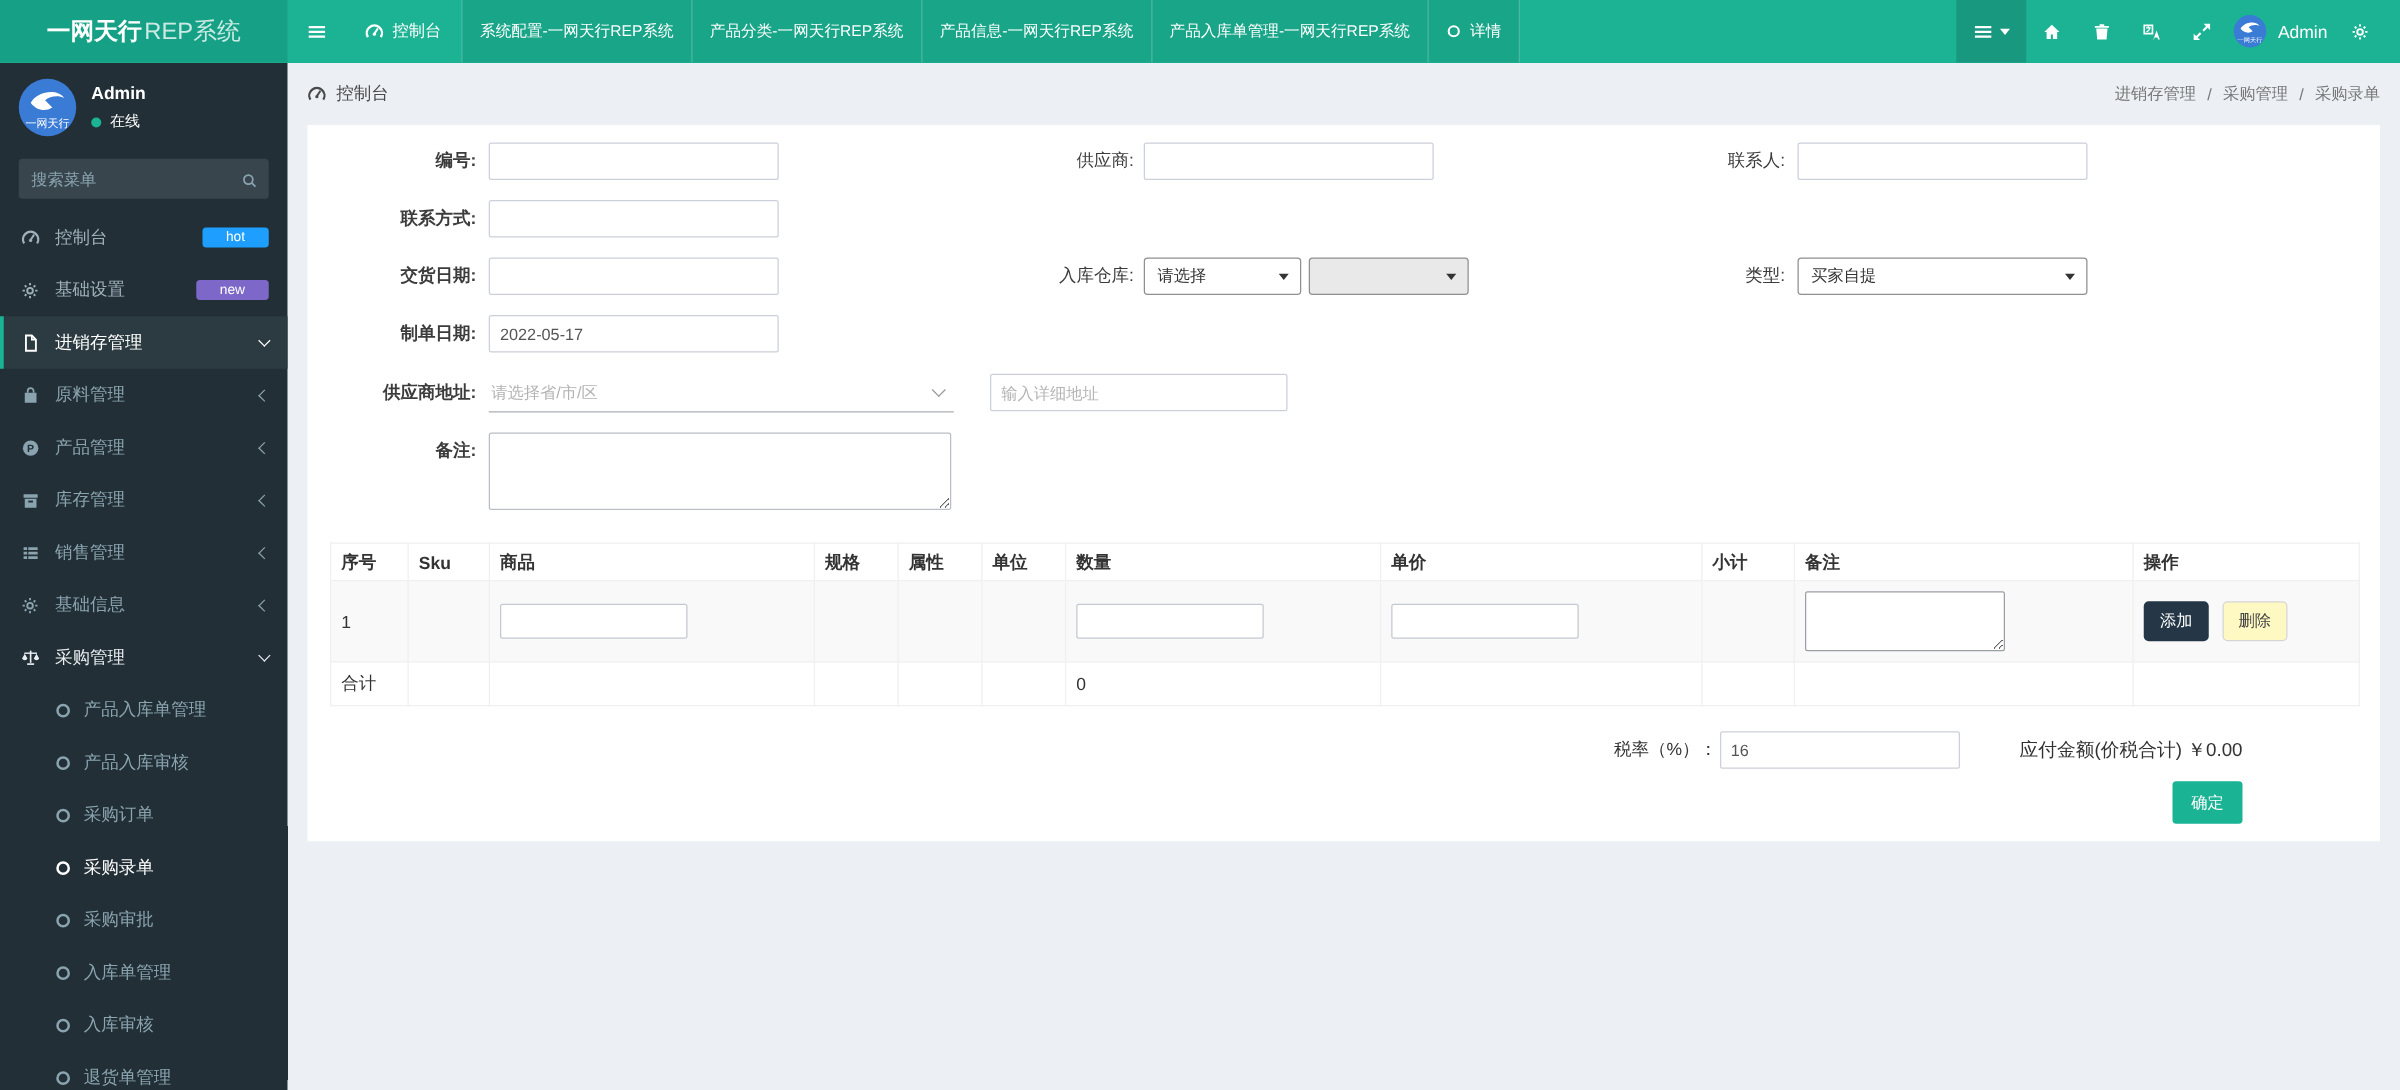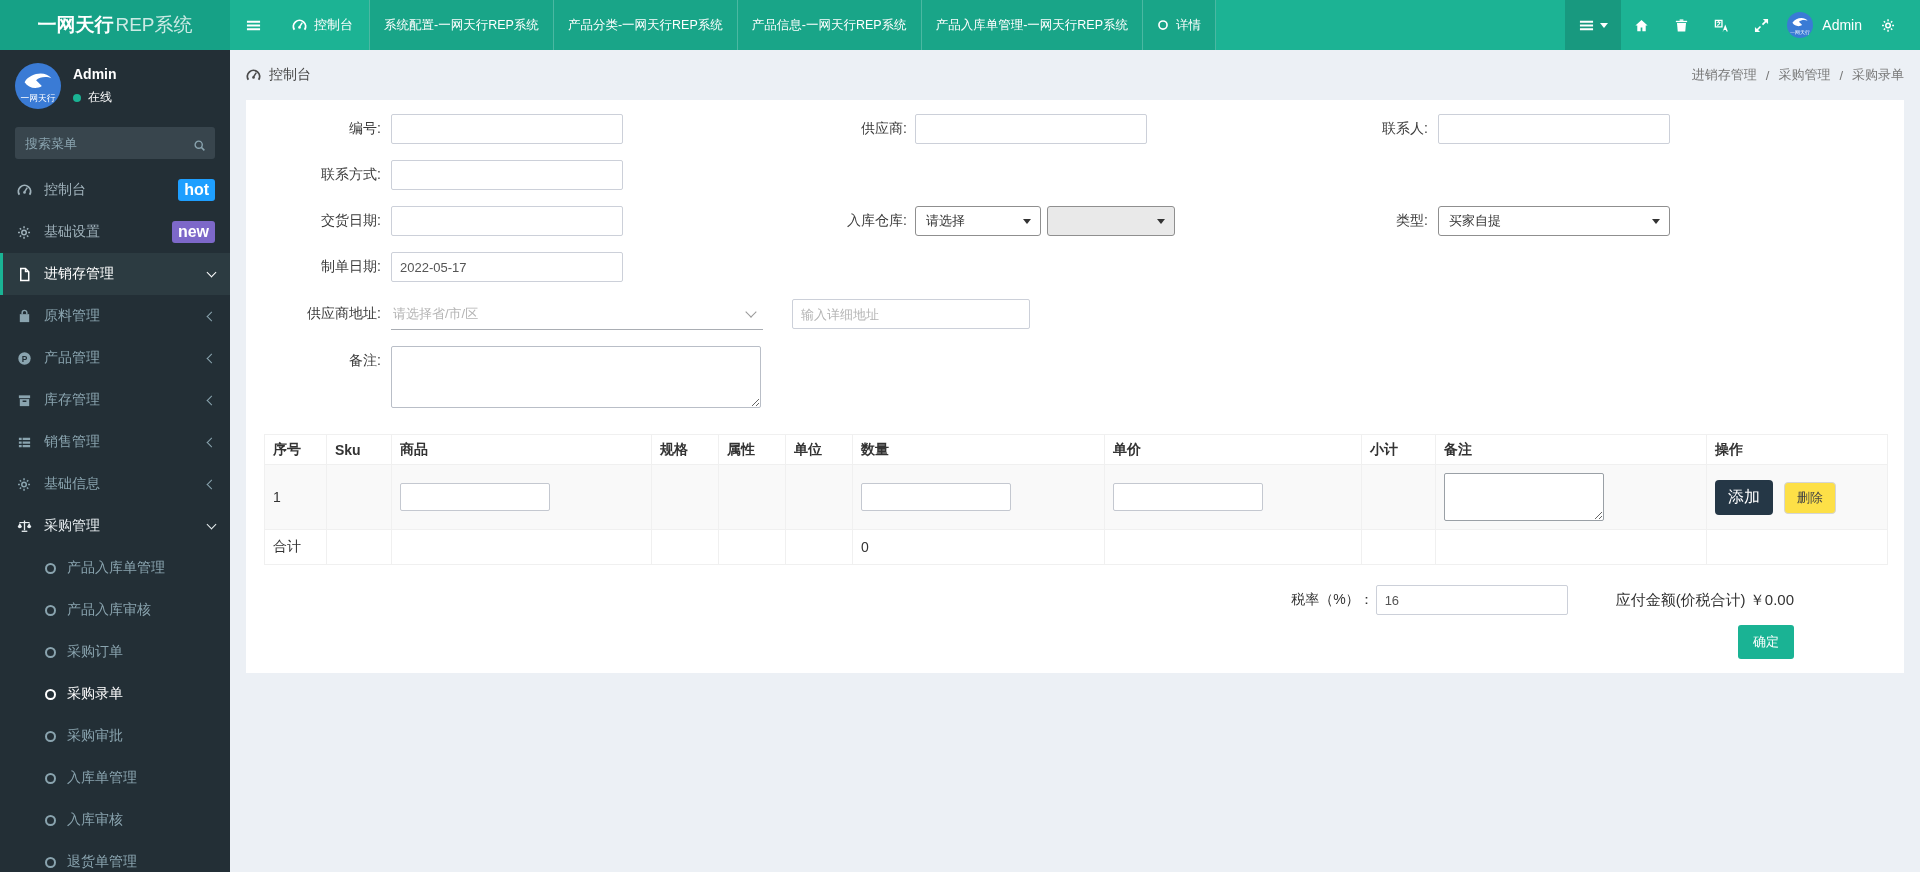--- a/index.html
+++ b/index.html
@@ -37,41 +37,41 @@
   .search-box { margin:8px 15px 10px; position:relative; }
   .search-box input { width:100%; height:32px; background:#38454d; border:none; border-radius:3px; padding:0 30px 0 10px; color:#fff; font-size:13px; outline:none; }
   .search-box input::placeholder { color:#8aa4af; }
   .search-ic { position:absolute; right:9px; top:9px; color:#8aa4af; }
   .menu { list-style:none; }
   .menu-item { height:42px; display:flex; align-items:center; gap:11px; padding:0 15px; font-size:14px; color:#9fb1ba; cursor:pointer; }
   .menu-item .mi-icon { width:18px; display:flex; justify-content:center; }
   .menu-item.dim { color:#8aa4af; }
   .menu-item.open { color:#e8eef1; }
   .menu-item.active-parent { background:#2c3b41; color:#fff; border-left:3px solid #1ab394; padding-left:12px; }
-  .badge { margin-left:auto; font-size:16px; font-weight:bold; padding:2px 6px; border-radius:3px; color:#fff; line-height:1.1; }
+  .badge { margin-left:auto; font-size:11px; font-weight:normal; padding:2px 19px; border-radius:3px; color:#fff; line-height:1.1; }
   .badge.hot { background:#1e9fff; }
   .badge.new { background:#7d68c9; }
   .chev { margin-left:auto; width:7px; height:7px; border-right:1.6px solid currentColor; border-bottom:1.6px solid currentColor; }
   .chev.left { transform:rotate(135deg); }
   .chev.down { transform:rotate(45deg); margin-top:-4px; }
   .submenu-item { height:42px; display:flex; align-items:center; gap:11px; padding-left:45px; font-size:14px; color:#8aa4af; cursor:pointer; }
   .submenu-item .circle { width:11px; height:11px; border:2px solid currentColor; border-radius:50%; flex-shrink:0; }
   .submenu-item.active { color:#fff; }
 
   
   .content { margin-left:230px; padding-top:50px; }
   .content-header { height:50px; display:flex; align-items:center; justify-content:space-between; padding:0 16px; }
   .ch-left { display:flex; align-items:center; gap:8px; font-size:14px; color:#4a4a4a; }
   .ch-right { font-size:13px; color:#777; display:flex; gap:9px; align-items:center; }
   .ch-right .crumb { cursor:pointer; }
   .panel { margin:0 16px; background:#fff; padding:14px 0 14px; min-height:556px; }
 
   .frow { display:flex; align-items:center; margin-bottom:16px; }
   .flabel { font-size:14px; color:#3c3c3c; text-align:right; white-space:nowrap; }
-  .l1 { width:145px; padding-right:10px; }
+  .l1 { width:145px; padding-right:10px;font-weight:bold; }
   .l2 { width:292px; padding-right:8px; }
   .l3 { width:291px; padding-right:10px; }
   .l3b { width:263px; padding-right:10px; }
   .input { height:30px; border:1px solid #ccd0d9; border-radius:2px; padding:0 8px; font-size:13px; color:#555; background:#fff; outline:none; }
   .input::placeholder { color:#b5b5b5; }
   .w232 { width:232px; }
   .sel { height:30px; border:1px solid #8f8f8f; border-radius:3px; background:#fff; display:flex; align-items:center;
          padding:0 24px 0 10px; font-size:13px; color:#333; position:relative; cursor:pointer; }
   .sel::after { content:""; position:absolute; right:9px; top:12px; border:4px solid transparent; border-top:5px solid #333; }
   .sel.gray { background:#e9e9e9; }
@@ -86,22 +86,22 @@
 
   
   .ptable-wrap { margin:26px 18px 0; }
   table.ptable { width:100%; border-collapse:collapse; table-layout:fixed; font-size:14px; color:#333; }
   .ptable th { font-weight:bold; text-align:left; padding:5px 8px; height:30px; border:1px solid #f0f0f0; background:#fff; }
   .ptable td { padding:8px; border:1px solid #f0f0f0; vertical-align:middle; }
   .row-entry { background:#f9f9f9; }
   .cell-input { height:28px; border:1px solid #c4c8d0; border-radius:2px; width:150px; padding:0 7px; font-size:13px; outline:none; background:#fff; }
   .cell-ta { width:160px; height:48px; border:1px solid #9aa0a6; border-radius:2px; font-size:13px; padding:4px 6px; outline:none; display:block;
              font-family:"Liberation Sans","DejaVu Sans",sans-serif; }
-  .btn-add { background:#253746; color:#fff; border:none; border-radius:4px; padding:7px 13px; font-size:16px; cursor:pointer; }
-  .btn-del { background:#fde047; color:#444; border:1px solid #d5d5d5; border-radius:4px; padding:6px 12px; font-size:13px; margin-left:7px; cursor:pointer; }
+  .btn-add { background:#253746; color:#fff; border:none; border-radius:4px; padding:7px 13px; font-size:13px; cursor:pointer; }
+  .btn-del { background:#fef9c3; color:#444; border:1px solid #d5d5d5; border-radius:4px; padding:6px 12px; font-size:13px; margin-left:7px; cursor:pointer; }
 
   
   .tax-row { display:flex; align-items:center; justify-content:flex-end; padding-right:110px; margin-top:20px; font-size:14px; color:#333; }
   .tax-input { width:192px; margin-left:2px; }
   .amount { margin-left:48px; font-size:15px; color:#333; }
   .confirm-row { display:flex; justify-content:flex-end; padding-right:110px; margin-top:10px; }
   .btn-confirm { background:#1ab394; color:#fff; border:none; border-radius:3px; padding:8px 15px; font-size:13px; cursor:pointer; }
 </style>
 </head>
 <body>

